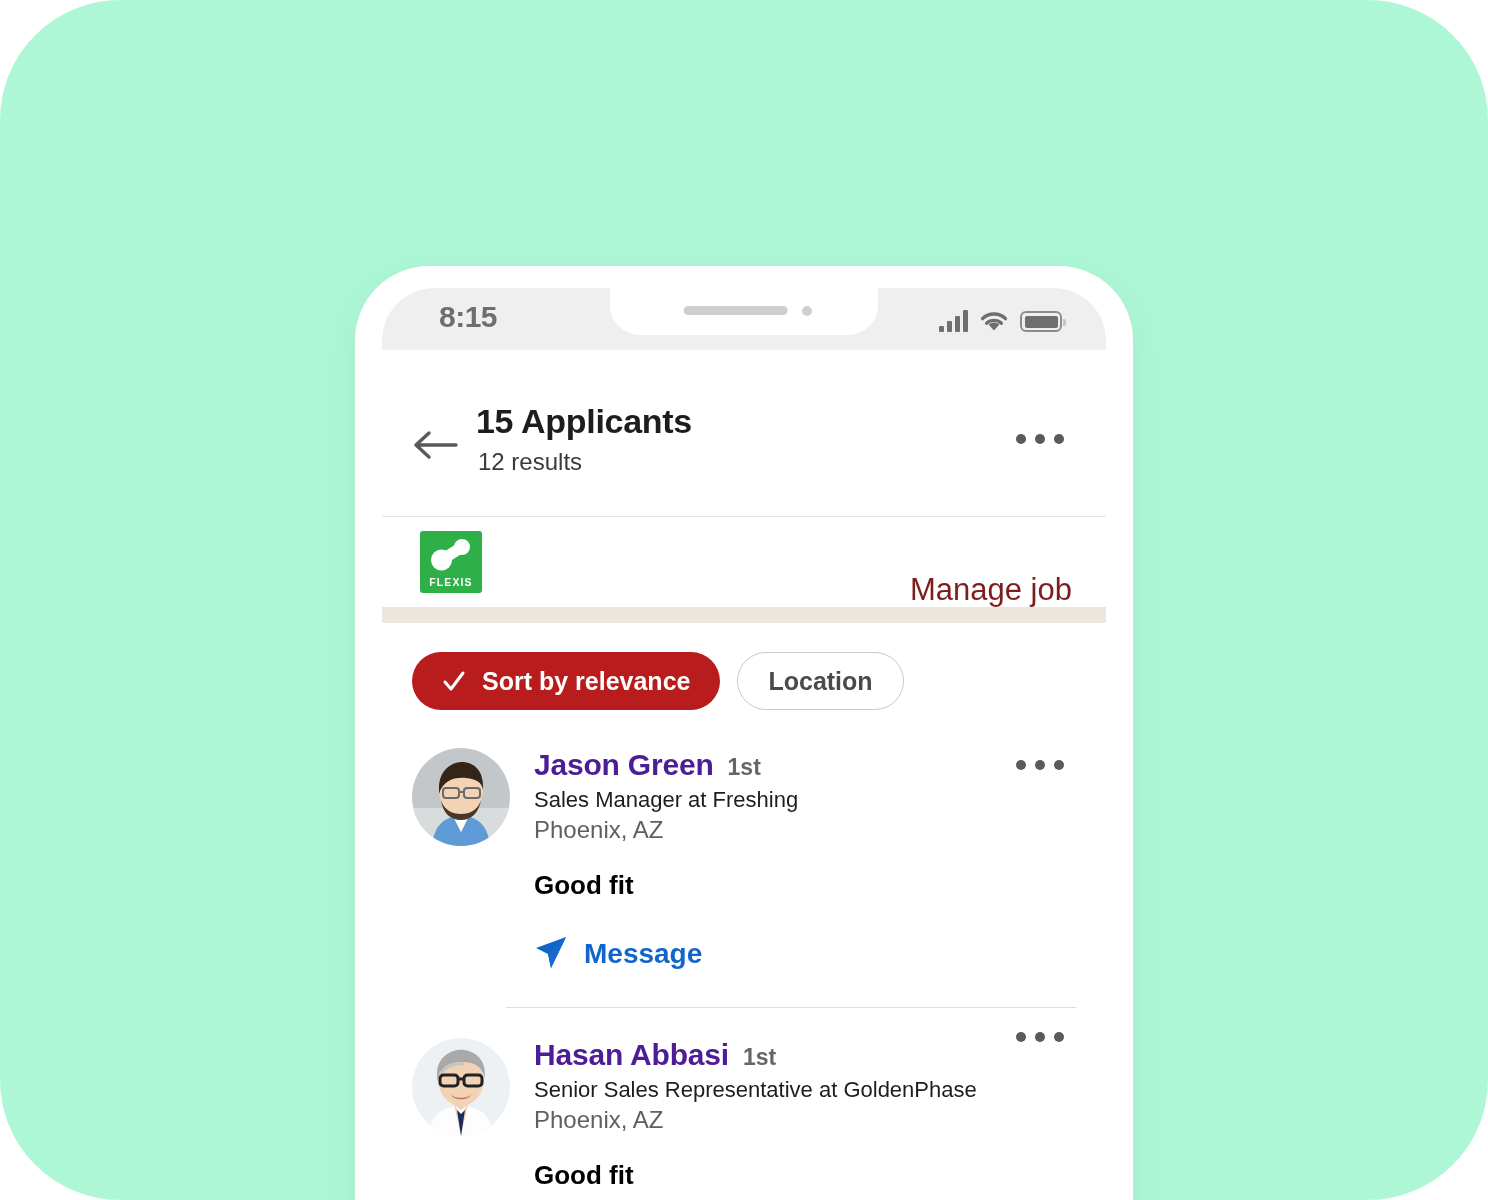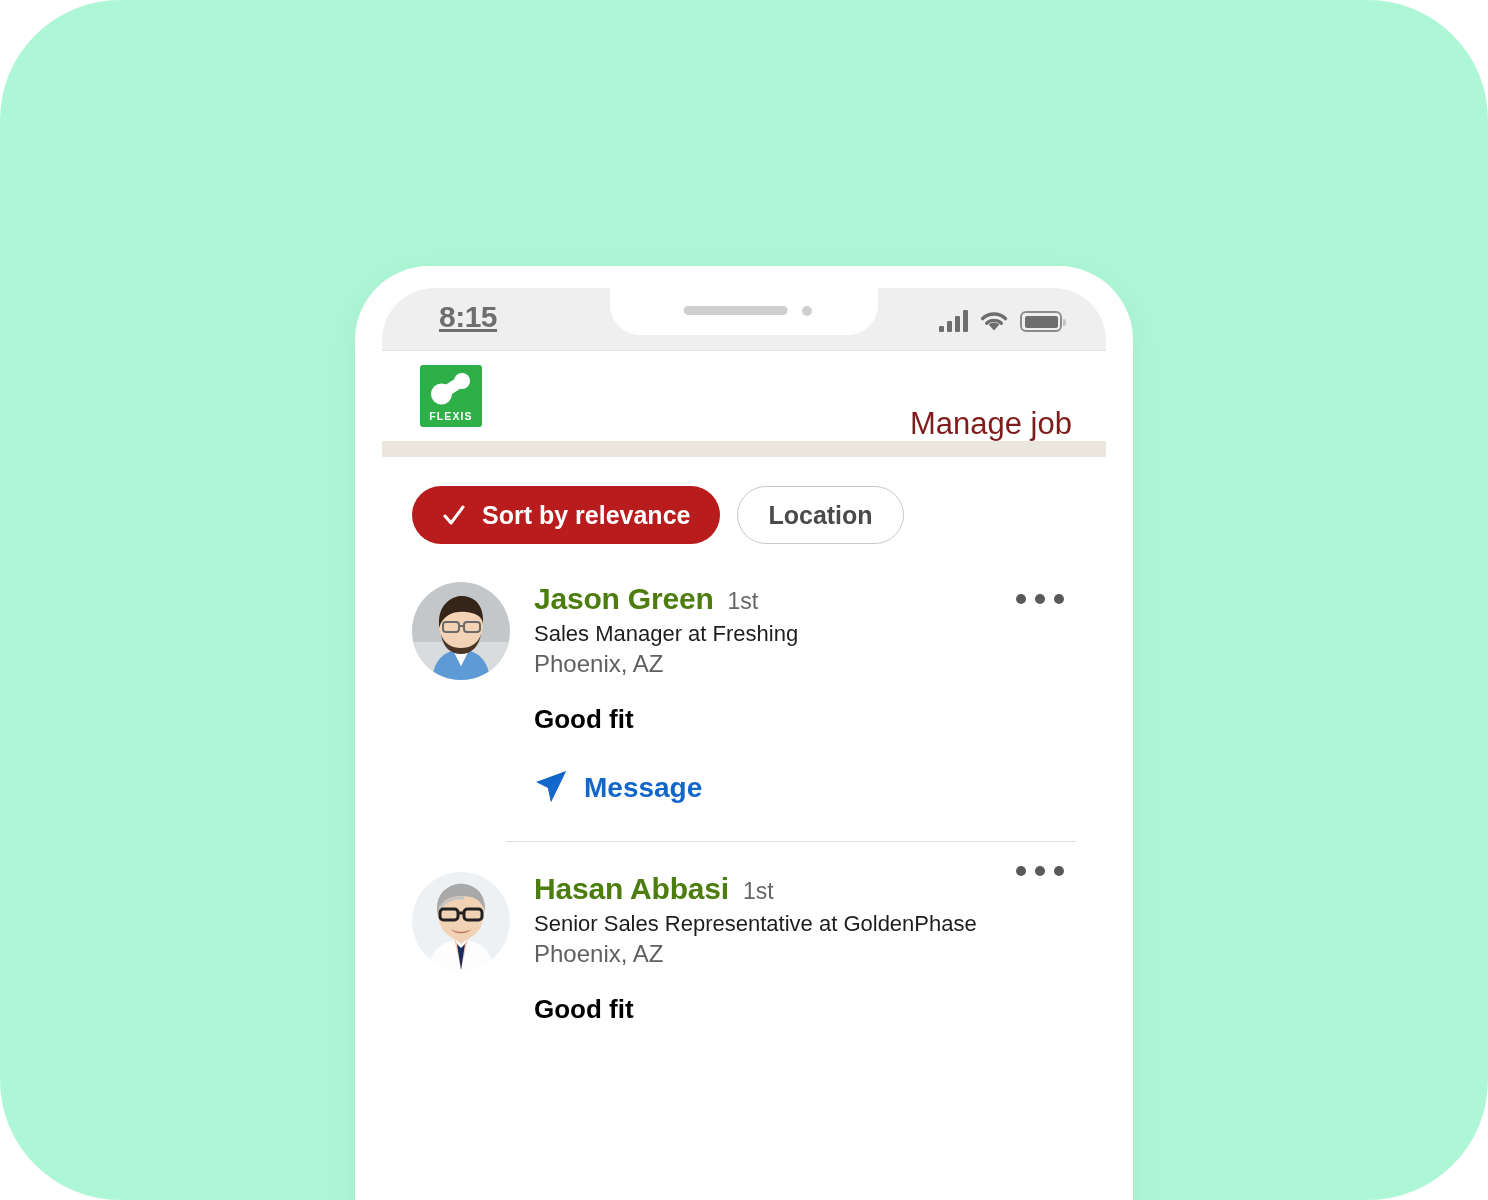--- a/index.html
+++ b/index.html
@@ -89,21 +89,20 @@
     background: #cfcfcf;
   }
   #clock {
     position: absolute;
     left: 57px;
     top: 12px;
     font-size: 30px;
     font-weight: bold;
     color: #6e6e6e;
     letter-spacing: -0.5px;
-    text-decoration: underline;
   }
   #status-icons {
     position: absolute;
     right: 44px;
     top: 16px;
     display: flex;
     align-items: flex-end;
     gap: 11px;
     height: 28px;
   }
@@ -277,24 +276,24 @@
     border-radius: 50%;
     overflow: hidden;
     flex: none;
     margin-top: 4px;
   }
   .ainfo { margin-left: 24px; padding-top: 4px; flex: 1; }
   .arow-name { display: flex; align-items: baseline; gap: 14px; }
   .aname {
     font-size: 30px;
     font-weight: bold;
-    color: #4d7c0f;
+    color: #4c1d95;
     letter-spacing: -0.2px;
   }
-  .adeg { font-size: 23px; color: #666666; }
+  .adeg { font-size: 23px; color: #666666; font-weight: bold; }
   .atitle { font-size: 22px; color: #1d1d1d; margin-top: 5px; }
   .aloc { font-size: 24px; color: #606060; margin-top: 3px; }
   .afit {
     font-size: 26px;
     font-weight: bold;
     color: #000000;
     margin-top: 26px;
   }
   .amsg {
     display: flex;
@@ -343,20 +342,34 @@
               <path d="M3.6 8.6 a16.5 16.5 0 0 1 22.8 0" stroke="#6e6e6e" stroke-width="3.4" fill="none" stroke-linecap="round"></path>
               <path d="M7.6 13.3 a11 11 0 0 1 14.8 0" stroke="#6e6e6e" stroke-width="3.2" fill="none" stroke-linecap="round"></path>
             </svg>
           </span>
           <span class="batt">
               <span></span>
             </span>
         </div>
       </div>
 
+      <div id="page-header">
+        <div id="back-arrow">
+          <svg viewBox="0 0 46 30" width="46" height="30">
+            <path d="M44 15 H4 M17 3 L4 15 L17 27" stroke="#5a5a5a" stroke-width="3.4" fill="none" stroke-linecap="round" stroke-linejoin="round"></path>
+          </svg>
+        </div>
+        <div id="header-title">15 Applicants</div>
+        <div id="header-sub">12 results</div>
+        <div id="header-kebab" class="kebab">
+          <i></i>
+            <i></i>
+            <i></i>
+        </div>
+      </div>
 
       <div class="hr"></div>
 
       <div id="job-row">
         <div id="job-logo">
           <svg viewBox="0 0 62 62" width="62" height="62">
             <circle cx="21.5" cy="29" r="10.5" fill="#ffffff"></circle>
             <circle cx="42" cy="16" r="8" fill="#ffffff"></circle>
             <path d="M21.5 29 L42 16" stroke="#ffffff" stroke-width="11" stroke-linecap="round"></path>
           </svg>

